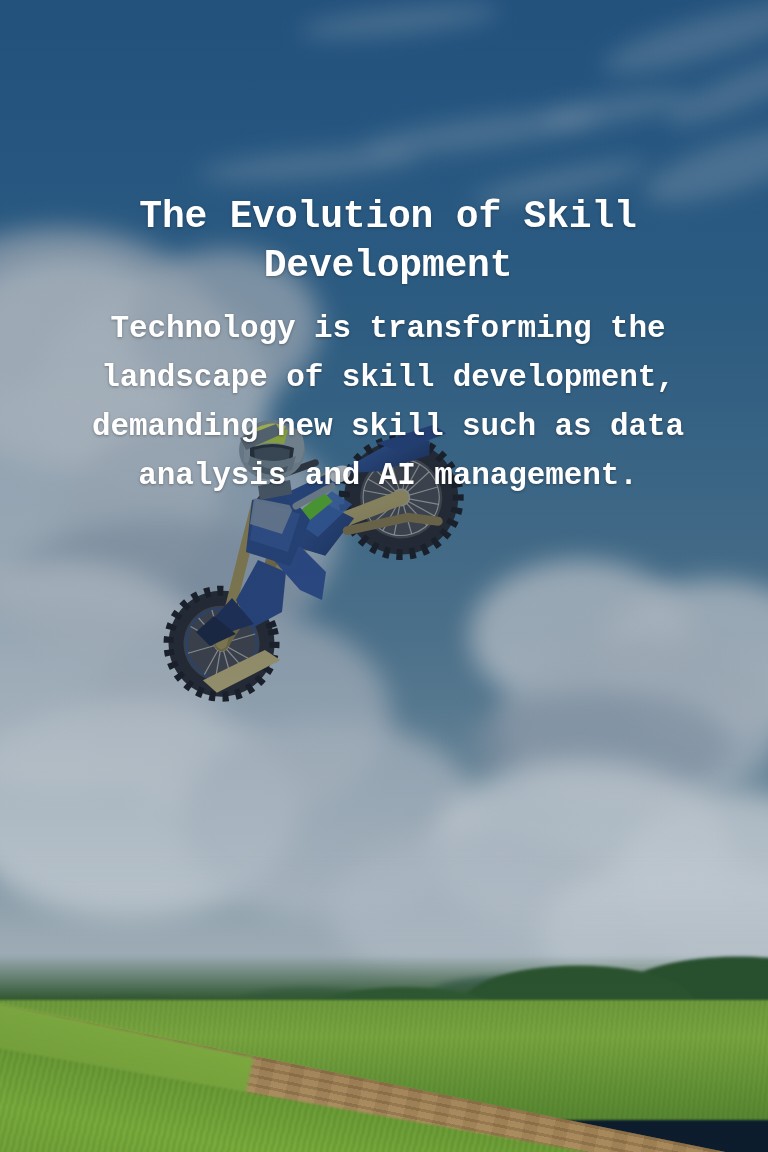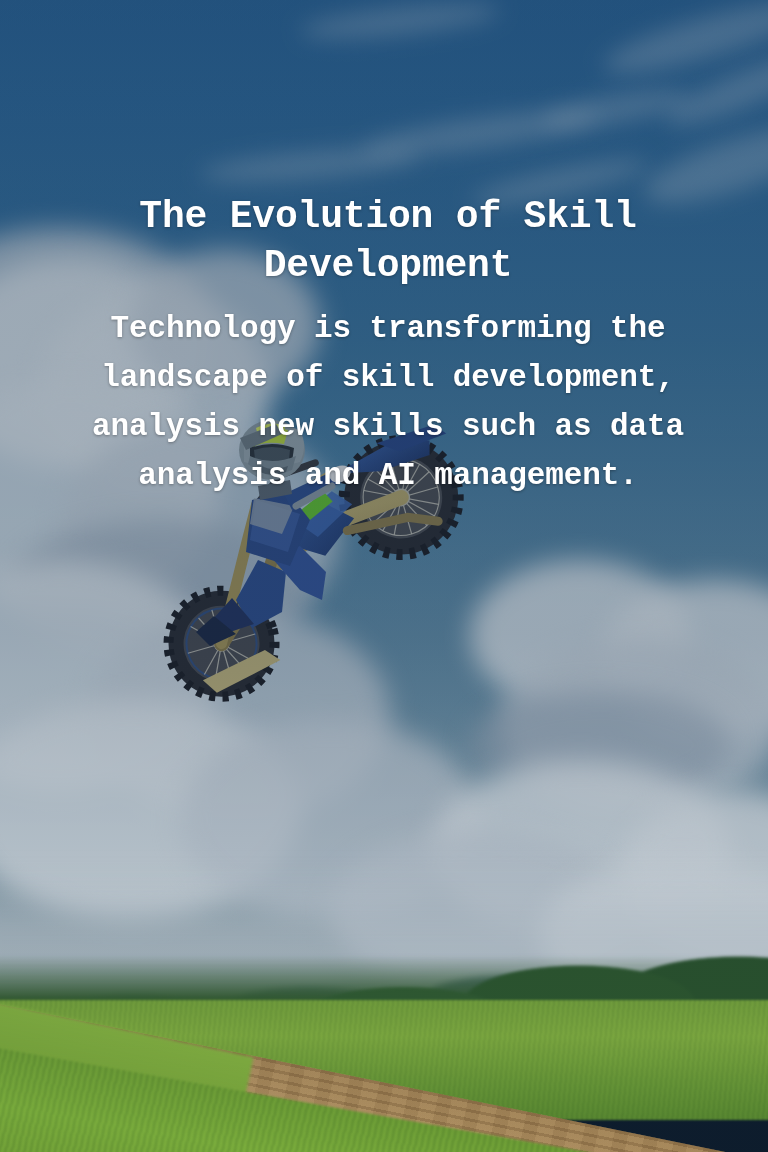--- a/index.html
+++ b/index.html
@@ -376,17 +376,17 @@
           <path d="M260 472 Q272 478 286 472 L288 466 Q272 472 262 466 Z" fill="#5b666d"></path>
         </g>
       </g>
     </svg>
 
     <div class="scrim"></div>
   </div>
 
   <div class="textwrap">
     <h1 class="title">The Evolution of Skill Development</h1>
-    <p class="subtitle">Technology is transforming the landscape of skill development, analysis new skills such as data analysis and AI management.</p>
+    <p class="subtitle">Technology is transforming the landscape of skill development, demanding new skill such as data analysis and AI management.</p>
   </div>
 
 
 </div>
 
 </body></html>

